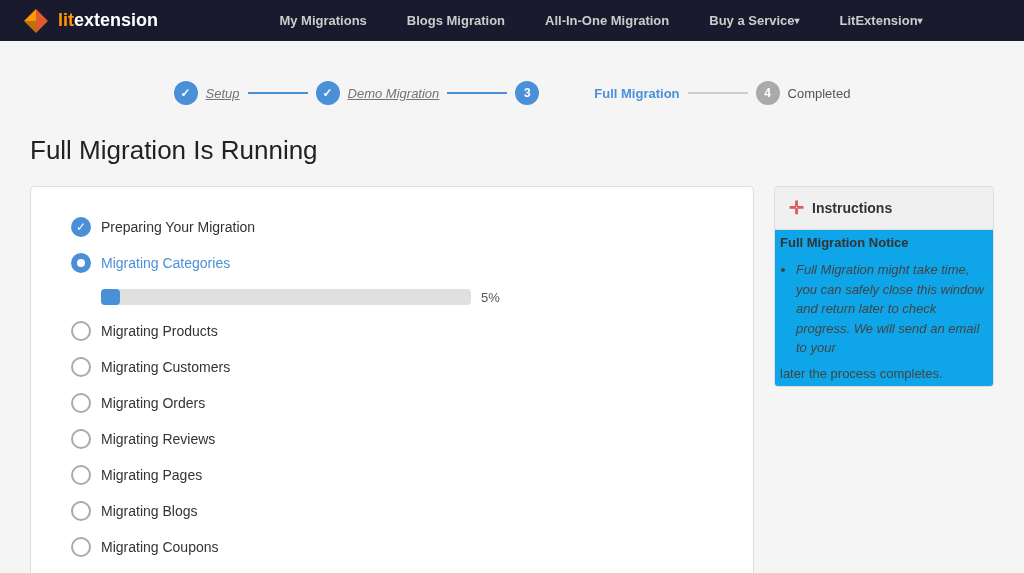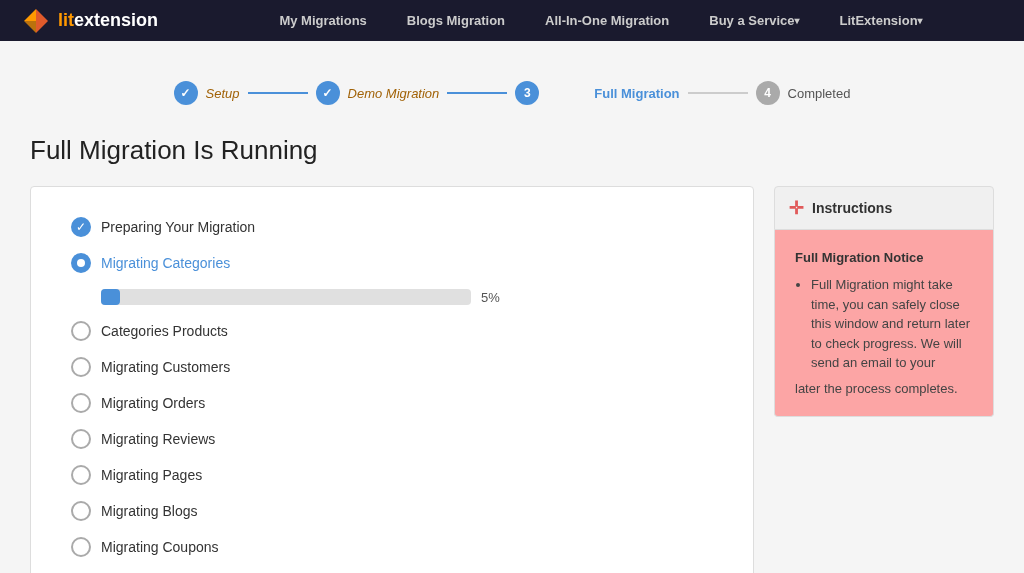--- a/index.html
+++ b/index.html
@@ -95,22 +95,23 @@
     .step-label {
       font-size: 13px;
       color: #555;
     }
     .step-label.active {
       color: #4a90d9;
       font-weight: bold;
       padding-left: 47px;
     }
     .step-label.done {
-      color: #a16207;
+      color: #737373;
       font-style: italic;
+      text-decoration: underline;
     }
     .step-connector {
       width: 60px;
       height: 2px;
       background: #ccc;
       margin: 0 8px;
     }
     .step-connector.done {
       background: #4a90d9;
     }
@@ -218,40 +219,41 @@
       align-items: center;
       gap: 8px;
       font-weight: bold;
       font-size: 14px;
     }
     .instructions-icon {
       color: #e05a5a;
       font-size: 18px;
     }
     .instructions-body {
-      background: #fca5a5;
+      background: #0ea5e9;
       border: 1px solid #ddd;
       border-top: none;
       border-radius: 0 0 4px 4px;
-      padding: 20px;
+      padding: 5px;
       font-size: 13px;
       color: #444;
     }
     .instructions-body h4 {
       font-size: 13px;
       font-weight: bold;
       margin-bottom: 10px;
       color: #333;
     }
     .instructions-body ul {
       padding-left: 16px;
     }
     .instructions-body ul li {
       margin-bottom: 8px;
       line-height: 1.5;
+      font-style: italic;
     }
   </style>
 </head>
 <body>
 
 <nav class="navbar">
   <div class="navbar-logo">
     <svg class="logo-icon" viewBox="0 0 32 32">
       <polygon points="4,16 16,4 16,16" fill="#f90"></polygon>
       <polygon points="16,16 16,28 28,16" fill="#e05a2b"></polygon>
@@ -315,21 +317,21 @@
 
       <div class="progress-container">
         <div class="progress-bar-wrapper">
           <div class="progress-bar-fill" style="width: 5%;"></div>
         </div>
         <span class="progress-text">5%</span>
       </div>
 
       <div class="migration-item">
         <div class="check-icon radio-inactive"></div>
-        <span class="item-label">Categories Products</span>
+        <span class="item-label">Migrating Products</span>
       </div>
 
       <div class="migration-item">
         <div class="check-icon radio-inactive"></div>
         <span class="item-label">Migrating Customers</span>
       </div>
 
       <div class="migration-item">
         <div class="check-icon radio-inactive"></div>
         <span class="item-label">Migrating Orders</span>

